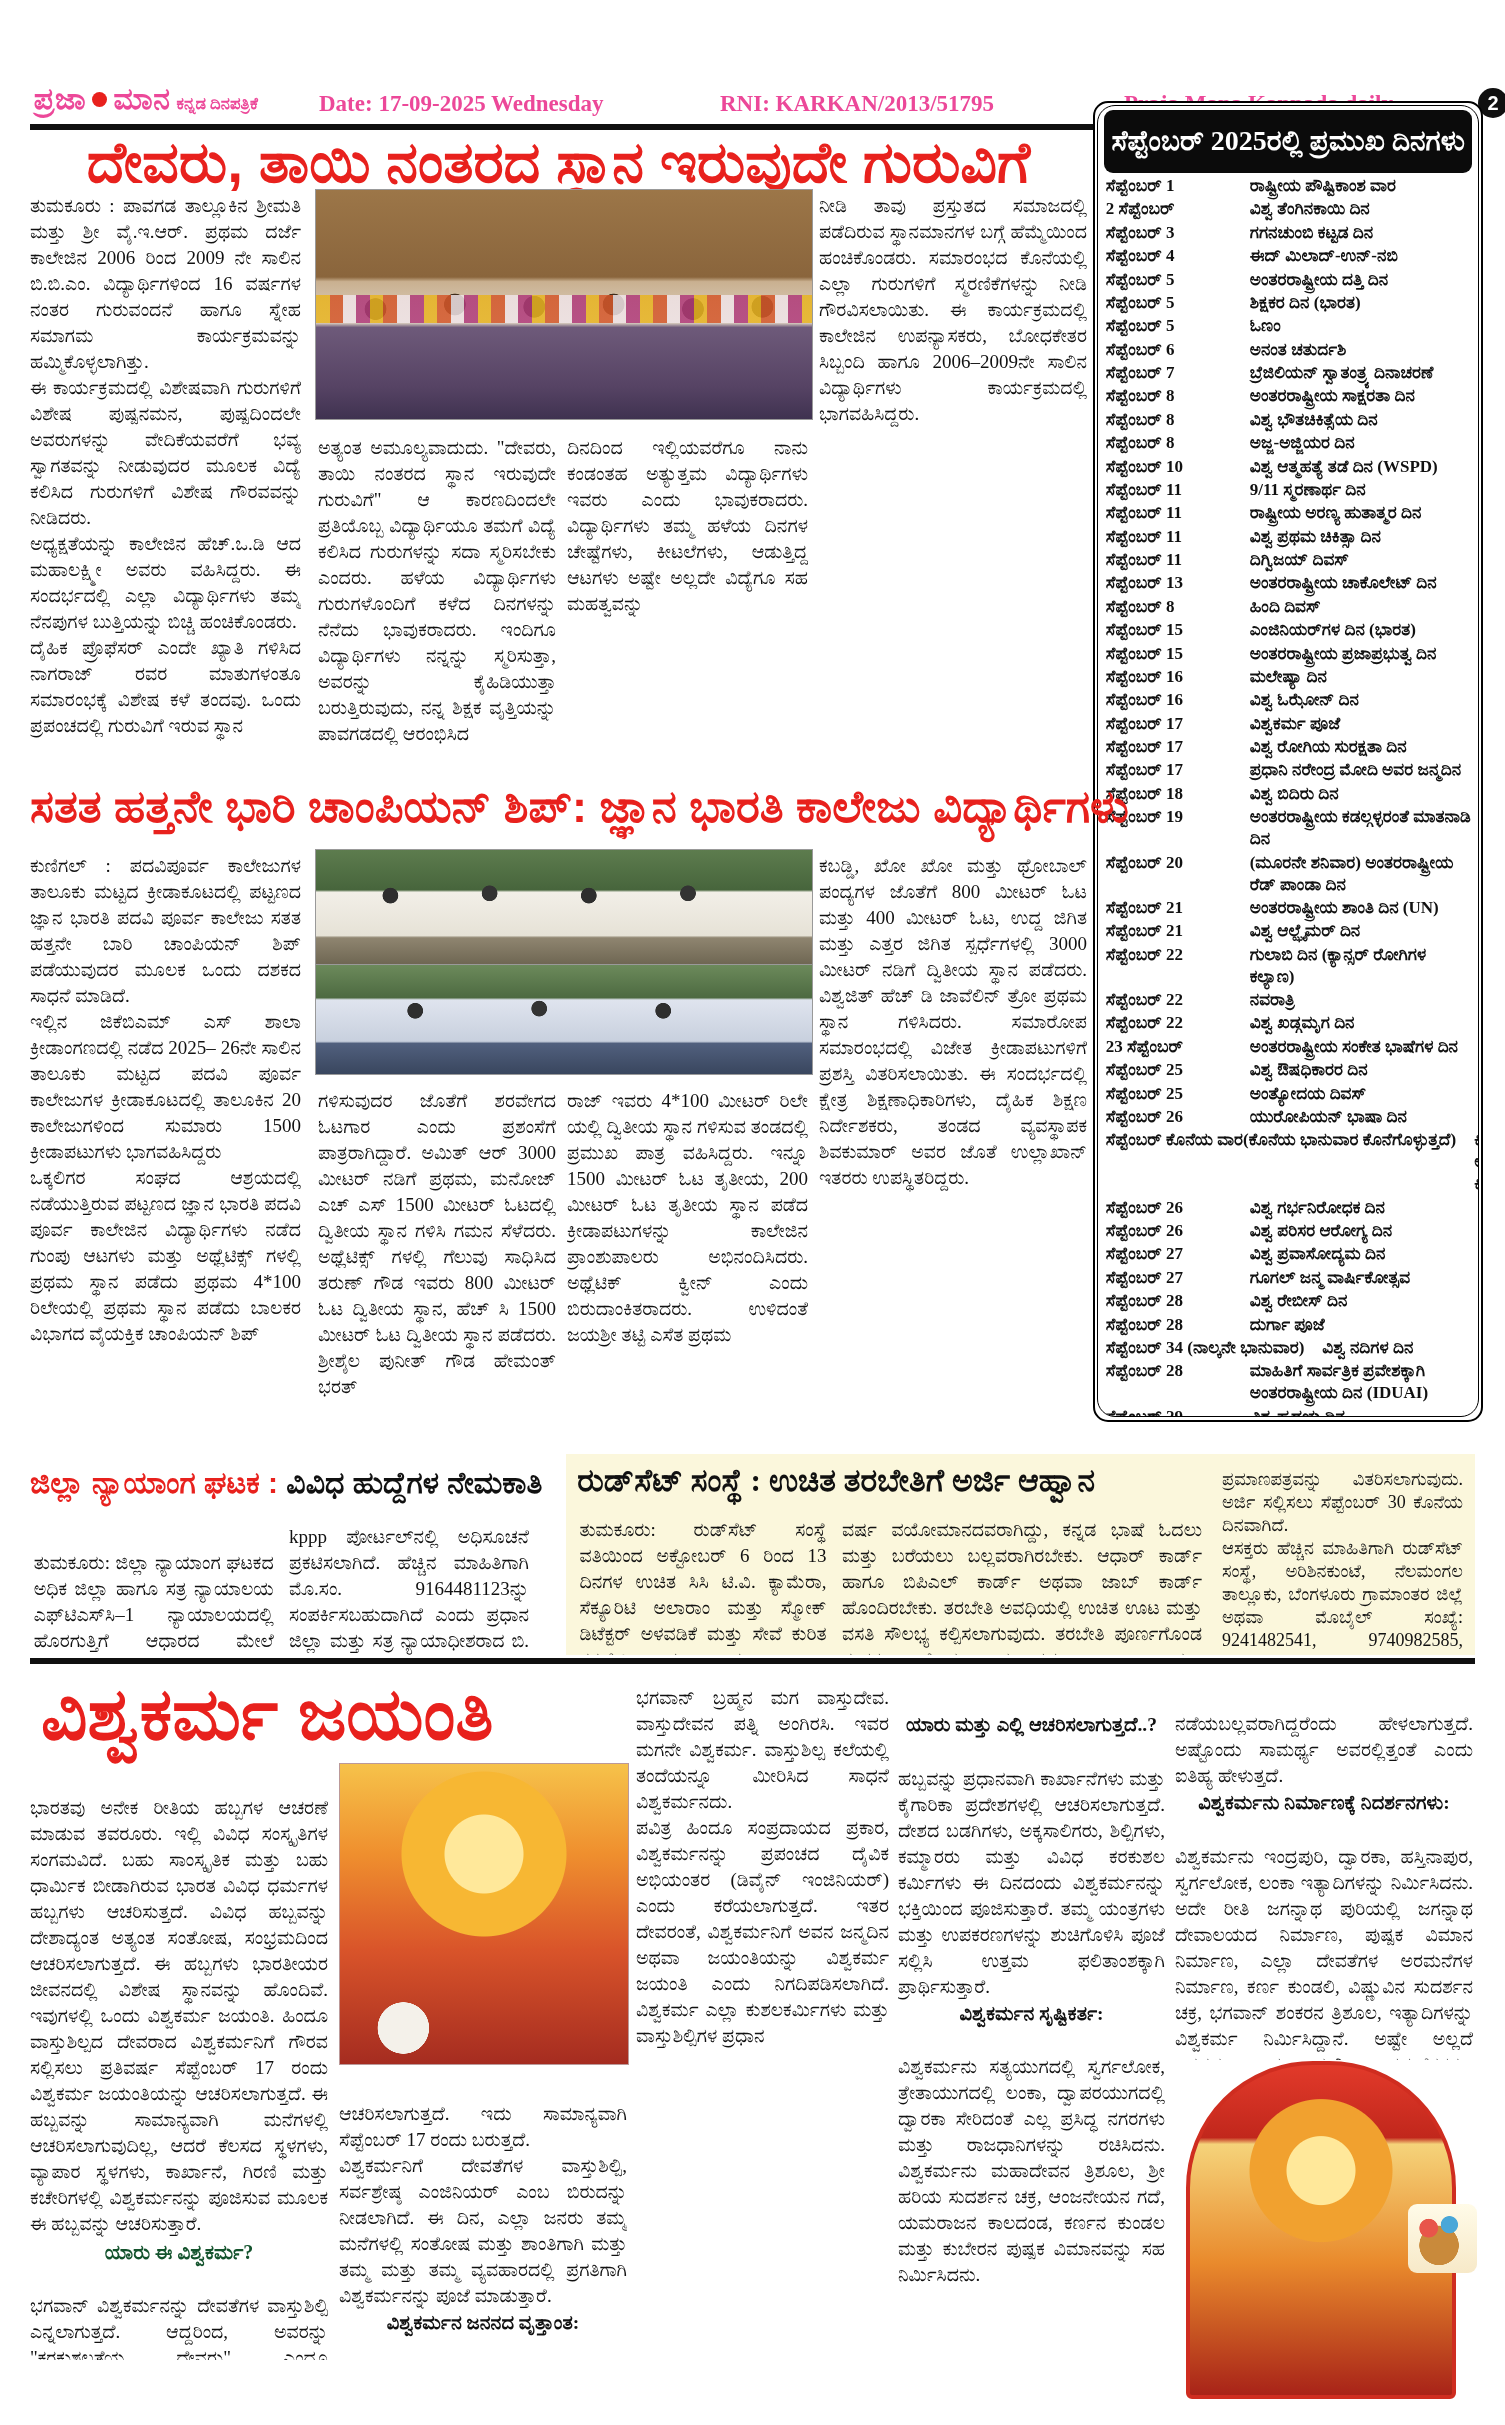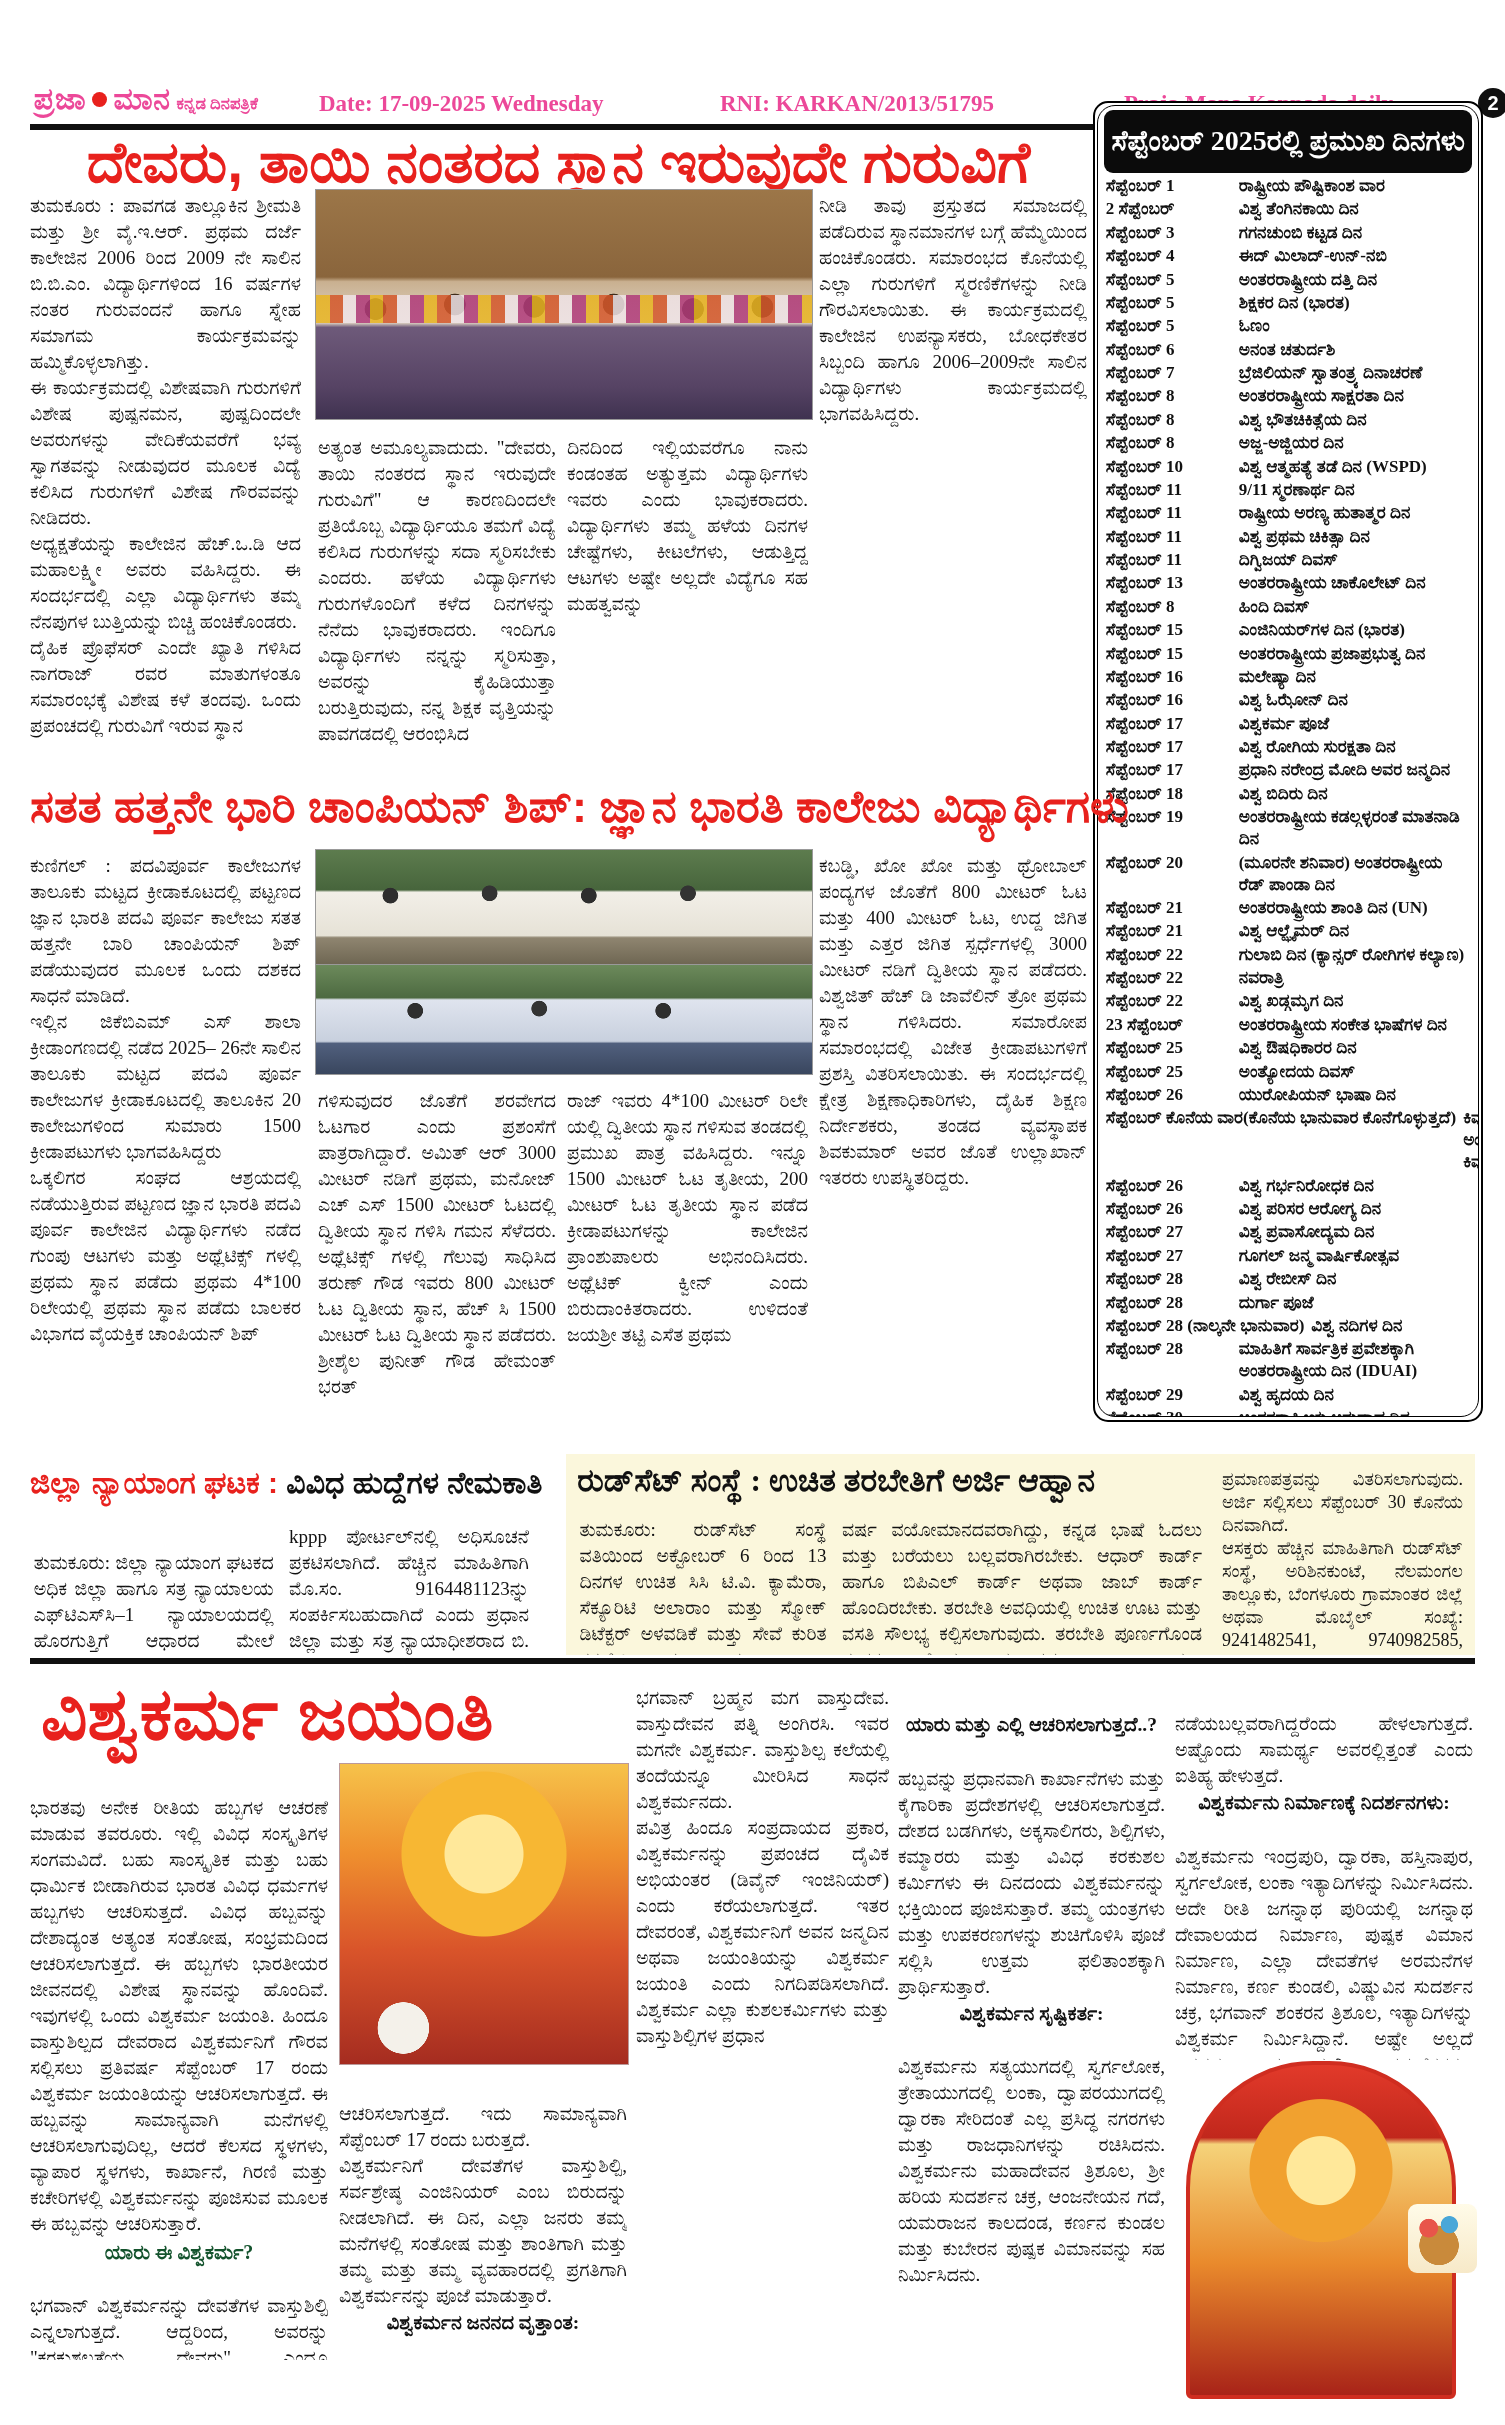--- a/index.html
+++ b/index.html
@@ -59,21 +59,21 @@
      background:
        radial-gradient(circle at 20% 42%, #2e2e2e 0 7.5px, transparent 8.2px),
        radial-gradient(circle at 45% 40%, #333 0 7.5px, transparent 8.2px),
        radial-gradient(circle at 70% 42%, #2e2e2e 0 7.5px, transparent 8.2px),
        linear-gradient(180deg,#6c8a5b 0%,#4d6a41 30%,#dfe4ee 32%,#c8d0de 70%,#51607e 72%,#39465e 100%);}
   
   #daysbox{left:1093px;top:101px;width:382px;height:1313px;border:2.2px solid #000;border-radius:15px;padding:2.2px;background:#fff;}
   #daysbox-inner{border:1.5px solid #000;border-radius:18px;height:calc(100% - 7.5px);padding:2.2px 4.5px;overflow:hidden;}
   #daysbox h2{margin:1.5px;background:#0b0b0b;color:#fff;border-radius:9px;text-align:center;
       font-size:28px;line-height:61px;height:63px;font-family:"Liberation Serif",serif;white-space:nowrap;overflow:hidden;}
-  .day-row{display:flex;gap:7px;font-size:17px;line-height:22px;font-weight:600;padding:0.7px 3px;}
+  .day-row{display:flex;gap:18px;font-size:17px;line-height:22px;font-weight:600;padding:0.7px 3px;}
   .day-d{min-width:126px;flex-shrink:0;}
   .day-e{flex:1;}
   
   #court{left:30px;top:1460px;width:532px;height:195px;}
   #court h3{margin:0;font-size:30px;line-height:45px;white-space:nowrap;font-family:"Liberation Sans",sans-serif;font-weight:bold;}
   #court h3 .red{color:#e8211d;}
   #courtc1{left:3.7px;top:58px;width:240px;height:133px;}
   #courtc2{left:259px;top:58px;width:240px;height:133px;}
   #rudset{left:566px;top:1454px;width:909px;height:201px;background:#fbf7dc;}
   #rudset h3{position:absolute;left:11.2px;top:3px;width:641px;height:49px;overflow:hidden;margin:0;
@@ -316,21 +316,21 @@
         </div>
           <div class="day-row">
           <span class="day-d">ಸೆಪ್ಟೆಂಬರ್ 28</span>
           <span class="day-e">ವಿಶ್ವ ರೇಬೀಸ್ ದಿನ</span>
         </div>
           <div class="day-row">
           <span class="day-d">ಸೆಪ್ಟೆಂಬರ್ 28</span>
           <span class="day-e">ದುರ್ಗಾ ಪೂಜೆ</span>
         </div>
           <div class="day-row">
-          <span class="day-d">ಸೆಪ್ಟೆಂಬರ್ 28 (ನಾಲ್ಕನೇ ಭಾನುವಾರ)</span>
+          <span class="day-d">ಸೆಪ್ಟೆಂಬರ್ 34 (ನಾಲ್ಕನೇ ಭಾನುವಾರ)</span>
           <span class="day-e">ವಿಶ್ವ ನದಿಗಳ ದಿನ</span>
         </div>
           <div class="day-row">
           <span class="day-d">ಸೆಪ್ಟೆಂಬರ್ 28</span>
           <span class="day-e">ಮಾಹಿತಿಗೆ ಸಾರ್ವತ್ರಿಕ ಪ್ರವೇಶಕ್ಕಾಗಿ ಅಂತರರಾಷ್ಟ್ರೀಯ ದಿನ (IDUAI)</span>
         </div>
           <div class="day-row">
           <span class="day-d">ಸೆಪ್ಟೆಂಬರ್ 29</span>
           <span class="day-e">ವಿಶ್ವ ಹೃದಯ ದಿನ</span>
         </div>

